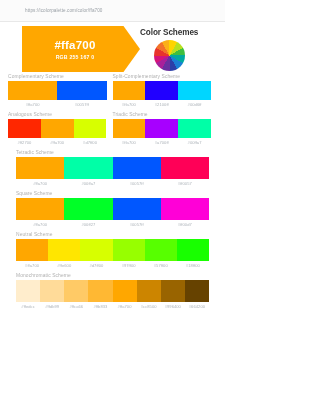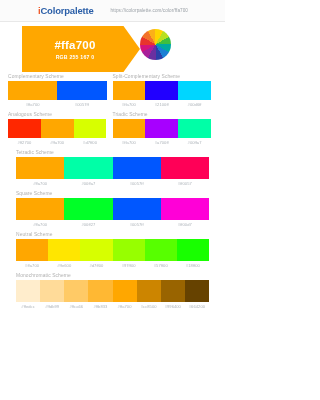--- a/index.html
+++ b/index.html
@@ -80,34 +80,32 @@
   .lbl {
     flex: 1 1 0; text-align: center;
     font-size: 4.1px; color: #aeb4ba; letter-spacing: 0.05px;
   }
   .block { margin-bottom: 5px; }
 </style>
 </head>
 <body>
 
 <div class="browser-top">
-  <div class="logo">
-    <span class="i">i</span><span class="rest">Colorpalette</span>
-  </div>
   <div class="url">https://icolorpalette.com/color/ffa700</div>
 </div>
 
 <div class="hero">
   <div class="arrow-wrap">
     <div class="arrow">
       <div class="hex-big">#ffa700</div>
       <div class="rgb-big">RGB 255 167 0</div>
     </div>
   </div>
   <div class="wheel-col">
+    <div class="schemes-head">Color Schemes</div>
     <div class="wheel"></div>
   </div>
 </div>
 
 <div class="grid2" id="schemes-root">
     <div class="half block">
       <div class="sec-title">Complementary Scheme</div>
       <div class="bar">
         <div class="sw" style="background: rgb(255, 167, 0);"></div>
         <div class="sw" style="background: rgb(0, 87, 255);"></div>

